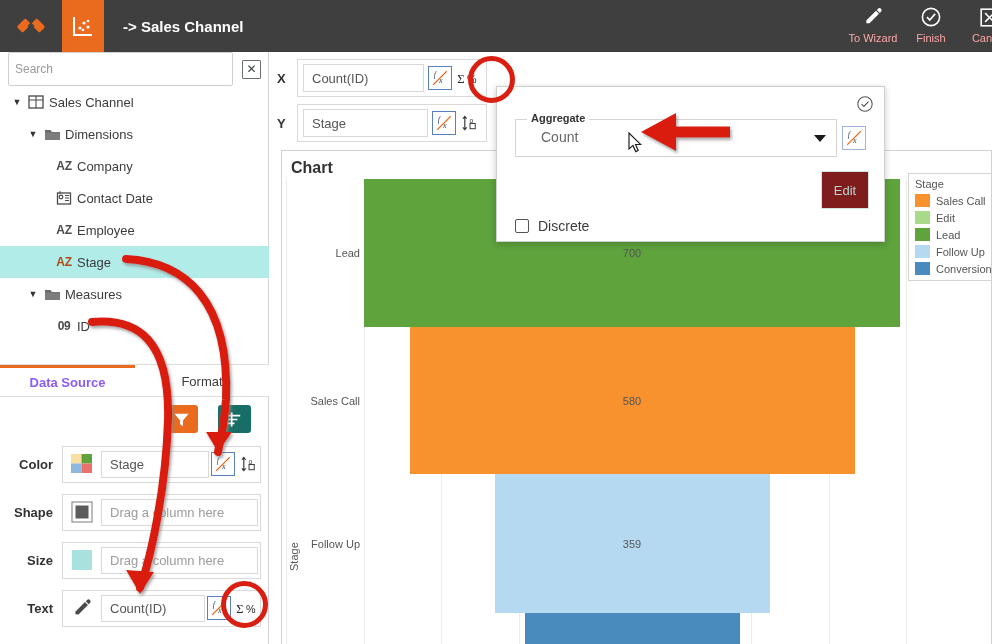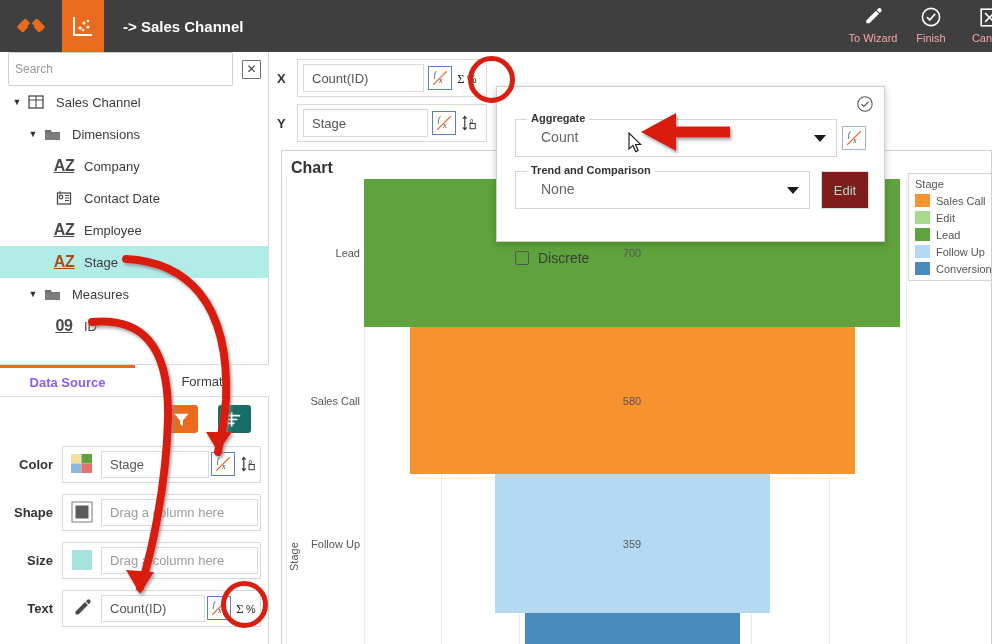--- a/index.html
+++ b/index.html
@@ -72,25 +72,25 @@
 
   
   #tree { position:absolute; left:0; top:34px; width:269px; }
   .tnode {
     display:flex; align-items:center; height:32px; cursor:pointer;
     font-size:13px; color:#3c3c3c; white-space:nowrap;
   }
   .tnode.sel { background:#b2ece9; }
   .tw { width:14px; display:flex; align-items:center; justify-content:center; color:#333; font-size:9px;}
   .ticon { width:24px; display:flex; align-items:center; justify-content:center; }
-  .tlabel { margin-left:8px; }
+  .tlabel { margin-left:1px; }
   .ind0 { padding-left:10px; }
   .ind1 { padding-left:26px; }
   .ind2 { padding-left:52px; }
-  .az-badge { font-weight:bold; font-size:16px; color:#4a4a4a; letter-spacing:-0.3px;text-decoration:underline; }
+  .az-badge { font-weight:bold; font-size:12px; color:#4a4a4a; letter-spacing:-0.3px; }
 
   
   #panel-tabs {
     position:absolute; left:0; top:312px; width:269px; height:33px;
     border-top:1px solid #dcdcdc; border-bottom:1px solid #dcdcdc; background:#fff;
   }
   .ptab {
     position:absolute; top:0; height:32px; display:flex; align-items:center;
     justify-content:center; font-size:13px; font-weight:bold; color:#8b5cf6; cursor:pointer;
   }
@@ -211,21 +211,21 @@
     position:absolute; left:345px; top:39px; width:24px; height:24px;
     border:1px solid #9fb4d6; display:flex; align-items:center; justify-content:center;
     cursor:pointer;
   }
   #btn-edit {
     position:absolute; left:324px; top:84px; width:48px; height:38px;
     border:1px solid #cfe3e0; background:#7f1d1d; color:#b9d5d1;
     font-size:13px; display:flex; align-items:center; justify-content:center; cursor:pointer;
   }
   #discrete-row {
-    position:absolute; left:18px; top:131px; display:flex; align-items:center; cursor:pointer;margin-top:32px;
+    position:absolute; left:18px; top:131px; display:flex; align-items:center; cursor:pointer;
   }
   #discrete-box { width:14px; height:14px; border:1.5px solid #555; border-radius:2px; }
   #discrete-lbl { margin-left:9px; font-size:14px; color:#3c3c3c; }
 
   
   #annot { position:absolute; left:0; top:0; width:992px; height:644px; pointer-events:none; }
   .ann-circle {
     position:absolute; border-radius:50%; border:5px solid #d91f11;
   }
   #cursor-arrow { position:absolute; left:628px; top:132px; }
@@ -586,25 +586,20 @@
     <span class="caret"></span>
   </div>
   <div id="agg-fx">
     <svg width="18" height="18" viewBox="0 0 20 20">
       <text x="3" y="9" font-size="9" font-style="italic" font-family="Liberation Serif, serif" fill="#35465e">f</text>
       <text x="9" y="16" font-size="9" font-style="italic" font-family="Liberation Serif, serif" fill="#35465e">x</text>
       <path d="M2.5 17.5 L17.5 2.5" stroke="#ea6a1e" stroke-width="1.2"></path>
     </svg>
   </div>
 
-  <div class="fset" id="fset-trend">
-    <span class="fset-legend">Trend and Comparison</span>
-    <span class="fset-val">None</span>
-    <span class="caret"></span>
-  </div>
   <div id="btn-edit">
     <span>Edit</span>
   </div>
 
   <div id="discrete-row">
     <span id="discrete-box"></span>
     <span id="discrete-lbl">Discrete</span>
   </div>
 </div>
 

